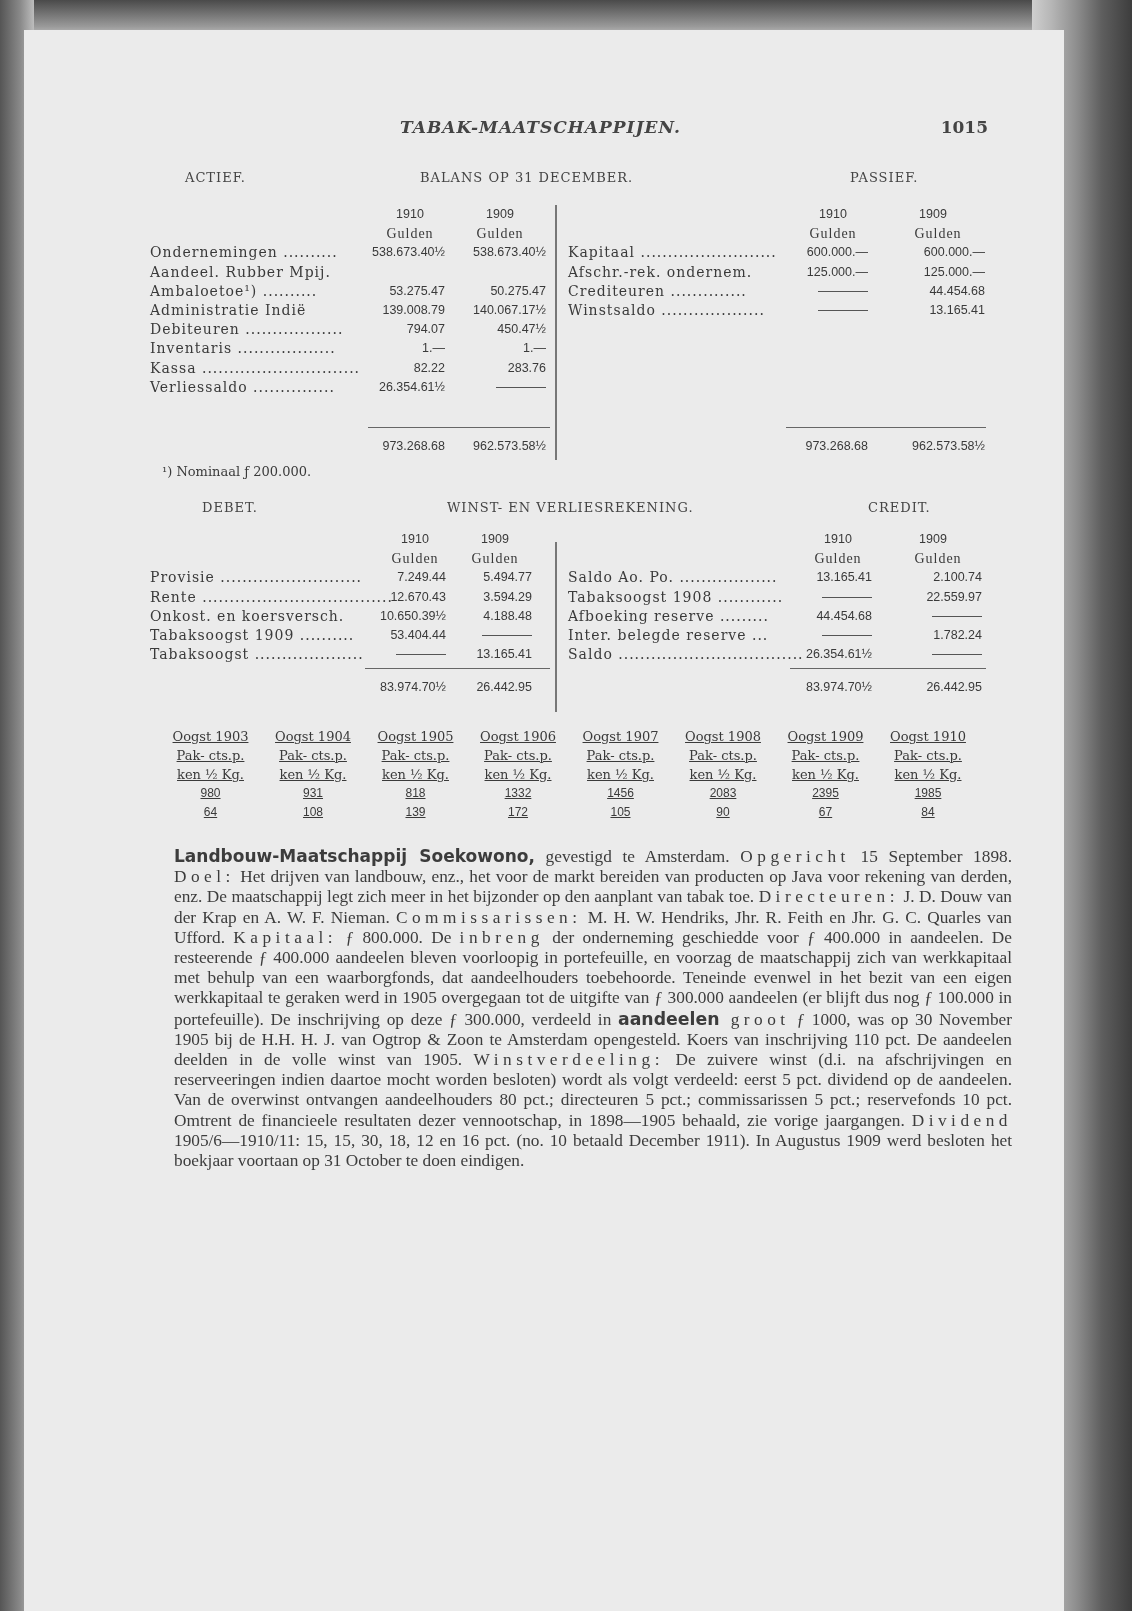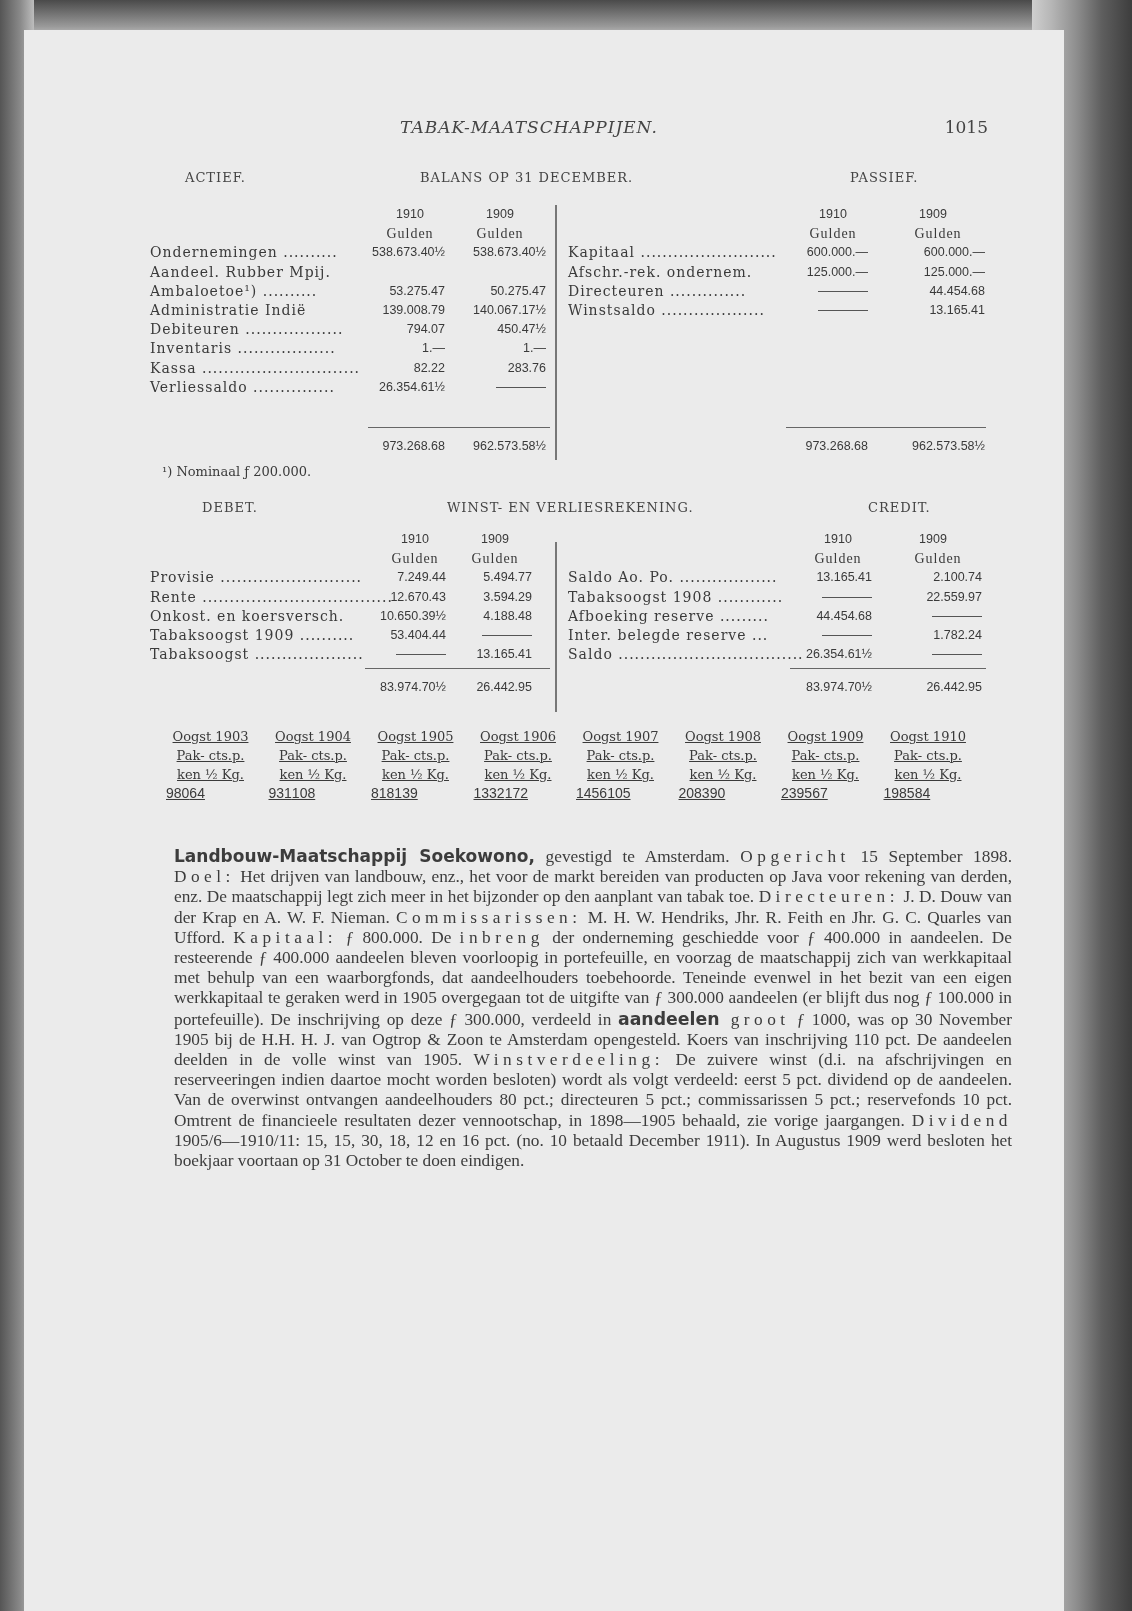--- a/index.html
+++ b/index.html
@@ -14,41 +14,41 @@
     background: linear-gradient(90deg,#555 0%,#8a8a8a 60%,#bdbdbd 100%); }
   .scan-edge-top { position:absolute; left:0; top:0; width:1132px; height:38px;
     background: linear-gradient(180deg,#4a4a4a 0%,#9a9a9a 70%,#c9c9c9 100%); }
   .scan-edge-right { position:absolute; right:0; top:0; width:100px; height:1611px;
     background: linear-gradient(90deg,#cfcfcf 0%,#b5b5b5 20%,#8d8d8d 45%,#5e5e5e 70%,#3d3d3d 100%); }
   .page {
     position:absolute; left:24px; top:30px; width:1040px; height:1581px;
     background: #ebebeb;
   }
 
-  .running-head { position:absolute; top:117px; left:150px; width:838px; height:24px; }
+  .running-head { position:absolute; top:117px; left:150px; width:838px; height:24px;font-weight:bold; }
   .running-title { position:absolute; left:250px; top:0; font-style:italic; font-size:17px; letter-spacing:1px; color:#444; }
   .page-number { position:absolute; right:0; top:0; font-size:17px; color:#444; }
 
   .section-head { position:absolute; left:150px; width:838px; height:20px; font-size:13px; letter-spacing:1px; color:#444; }
   .section-head span { position:absolute; top:0; }
 
   .fin-table { position:absolute; left:150px; width:838px; font-size:14px; line-height:19.2px; }
   .col { position:absolute; top:0; }
   .row { position:relative; height:19.2px; white-space:nowrap; }
   .lbl { position:absolute; left:0; letter-spacing:1px;text-align:right; }
   .v1, .v2 { position:absolute; text-align:right; font-family:"Liberation Sans Narrow","Liberation Sans",sans-serif; font-size:12.5px; letter-spacing:0; }
   .hdr { text-align:center; }
   .dash { display:inline-block; width:50px; border-top:1px solid #555; vertical-align:middle; }
   .vrule { position:absolute; border-left:2px solid #777; }
   .hrule { position:absolute; border-top:1.5px solid #666; }
   .footnote { position:absolute; font-size:13px; }
 
   .oogst { position:absolute; left:160px; top:727px; width:830px; font-size:13px; line-height:19px; }
   .oogst-col { position:absolute; top:0; width:101px; text-align:center; white-space:nowrap;text-decoration:underline; }
-  .oogst-vals { display:flex; justify-content:flex-start; font-family:"Liberation Sans Narrow","Liberation Sans",sans-serif; font-size:14px; padding:0 6px; }
+  .oogst-vals { display:flex; justify-content:flex-end; font-family:"Liberation Sans Narrow","Liberation Sans",sans-serif; font-size:12px; padding:0 6px;flex-direction:column; }
 
   .body-text {
     position:absolute; left:150px; top:846px; width:838px;
     font-size:17.3px; line-height:20.2px; text-align:justify; color:#3c3c3c;
     font-family: "Liberation Serif", serif;
     margin-left: 24px;
   }
   .body-text p { margin:0; }
   .co-name { font-family:"DejaVu Sans","Liberation Sans",sans-serif; font-weight:bold; font-size:17px; }
   .sp { letter-spacing:4.5px; }
@@ -143,21 +143,21 @@
           <span class="lbl">Kapitaal .........................</span>
           <span class="v1" style="left: 210px; width: 90px;">600.000.—</span>
           <span class="v2" style="left: 315px; width: 102px;">600.000.—</span>
         </div>
         <div class="row">
           <span class="lbl">Afschr.-rek. ondernem.</span>
           <span class="v1" style="left: 210px; width: 90px;">125.000.—</span>
           <span class="v2" style="left: 315px; width: 102px;">125.000.—</span>
         </div>
         <div class="row">
-          <span class="lbl">Directeuren ..............</span>
+          <span class="lbl">Crediteuren ..............</span>
           <span class="v1" style="left: 210px; width: 90px;"><span class="dash"></span></span>
           <span class="v2" style="left: 315px; width: 102px;">44.454.68</span>
         </div>
         <div class="row">
           <span class="lbl">Winstsaldo ...................</span>
           <span class="v1" style="left: 210px; width: 90px;"><span class="dash"></span></span>
           <span class="v2" style="left: 315px; width: 102px;">13.165.41</span>
         </div>
       </div>
   </div>

